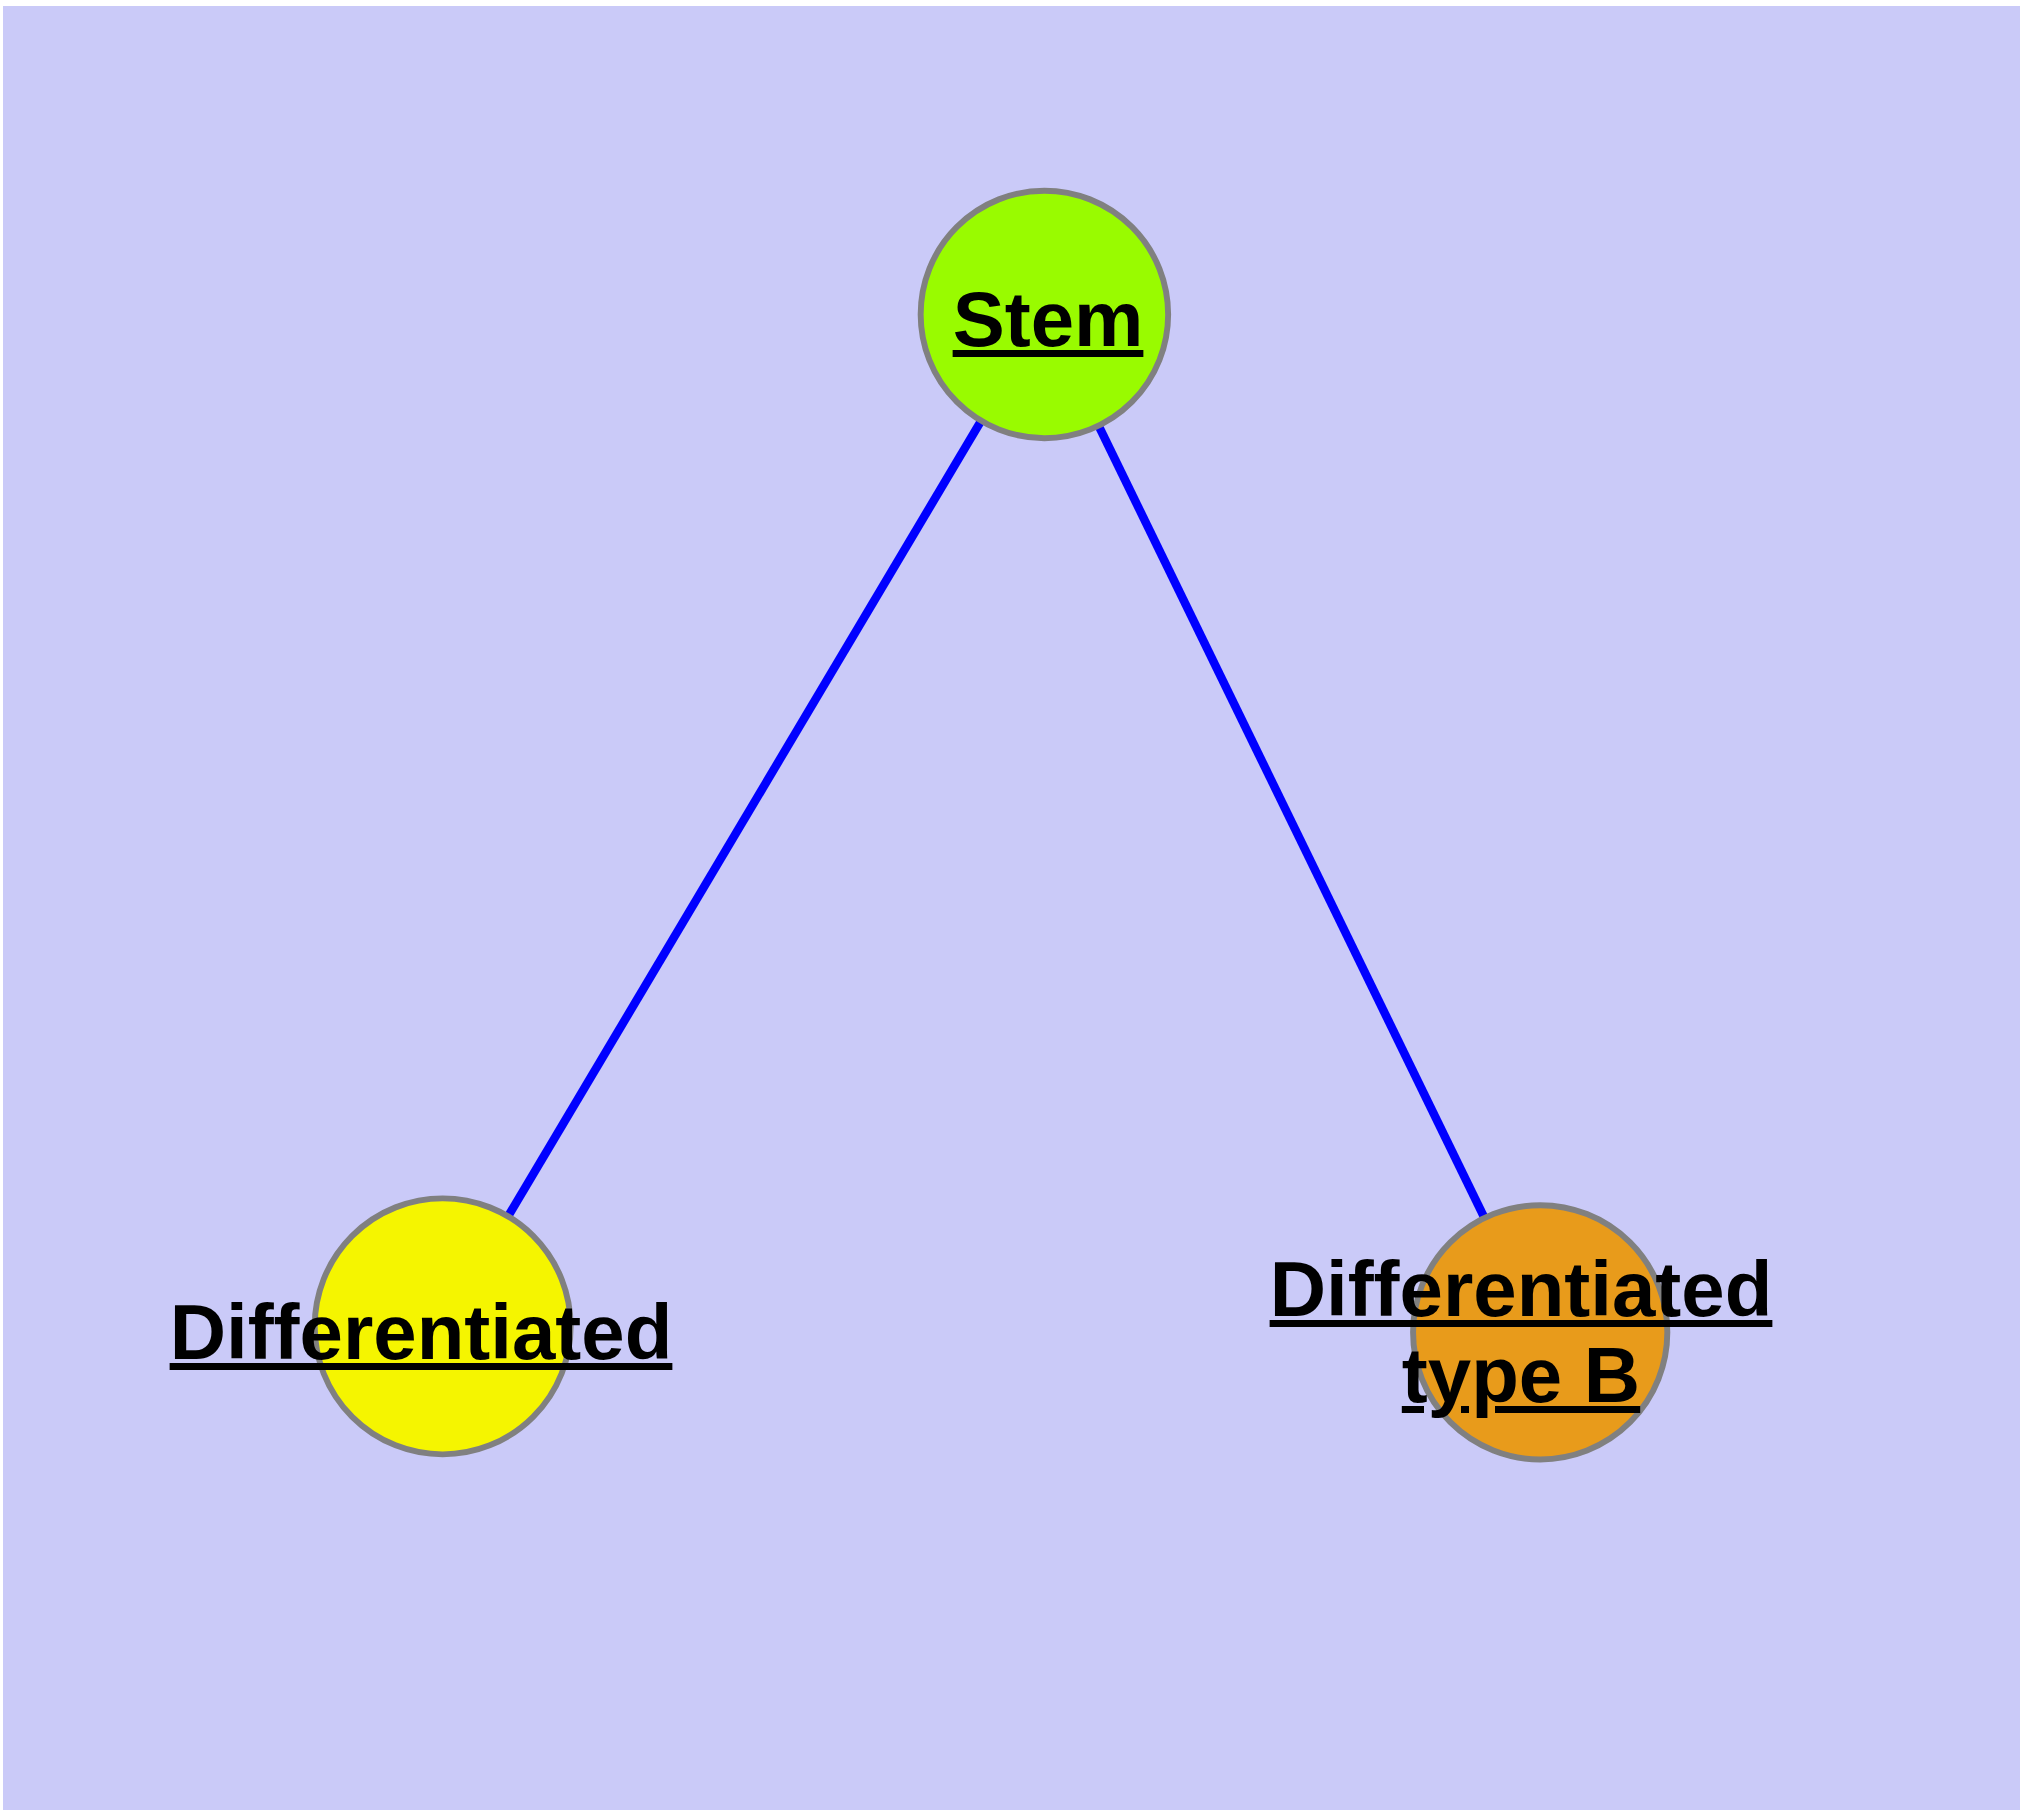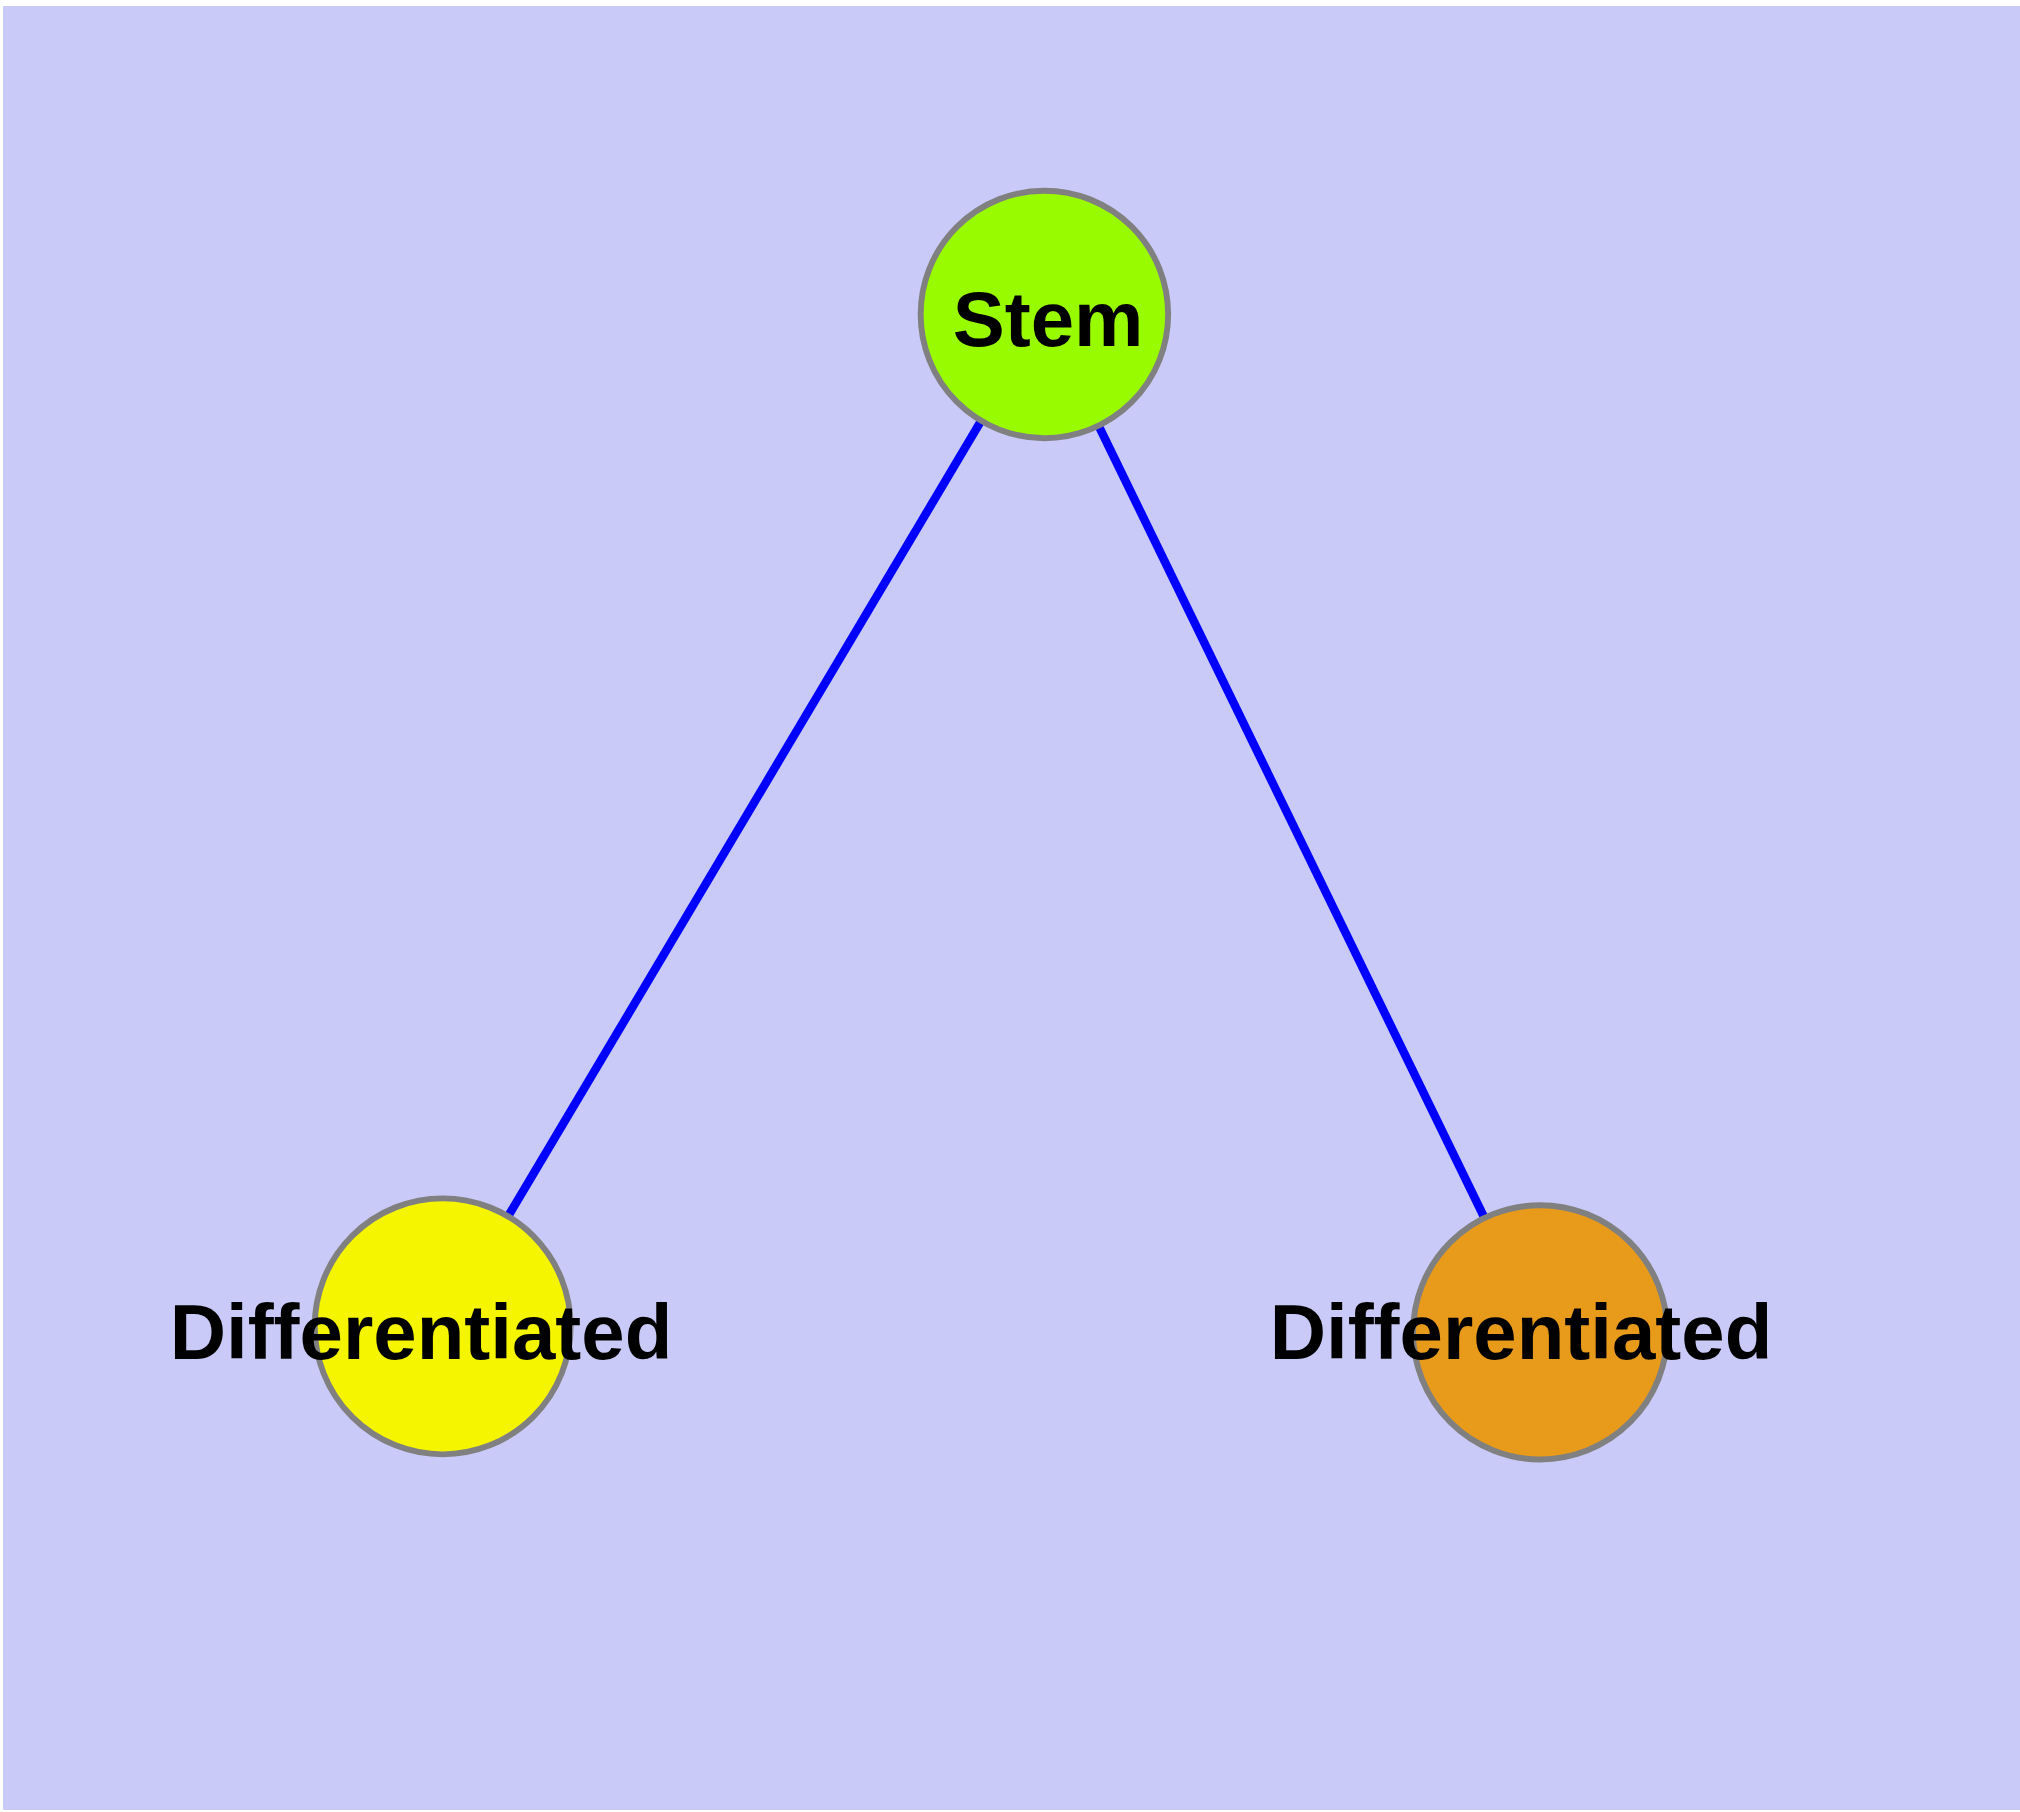--- a/index.html
+++ b/index.html
@@ -46,20 +46,21 @@
     font-weight: bold;
     font-size: 78px;
     line-height: 86px;
     color: var(--text, #000000);
     text-align: center;
     white-space: nowrap;
     letter-spacing: 0;
   }
   .label .line {
     display: block;
+    text-decoration: underline;
   }
 </style>
 </head>
 <body>
 
 <div class="panel"></div>
 
 <svg class="graph" viewBox="0 0 2384 2138" xmlns="http://www.w3.org/2000/svg">
   <line class="edge" x1="1232" y1="371" x2="522" y2="1565"></line>
   <line class="edge" x1="1232" y1="371" x2="1817" y2="1572"></line>
@@ -72,14 +73,15 @@
 <div class="label" style="left:1048px; top:319px;">
   <span class="line">Stem</span>
 </div>
 
 <div class="label" style="left:421px; top:1332px;">
   <span class="line">Differentiated</span>
 </div>
 
 <div class="label" style="left:1521px; top:1332px;">
   <span class="line">Differentiated</span>
+  <span class="line">type B</span>
 </div>
 
 
 </body></html>

